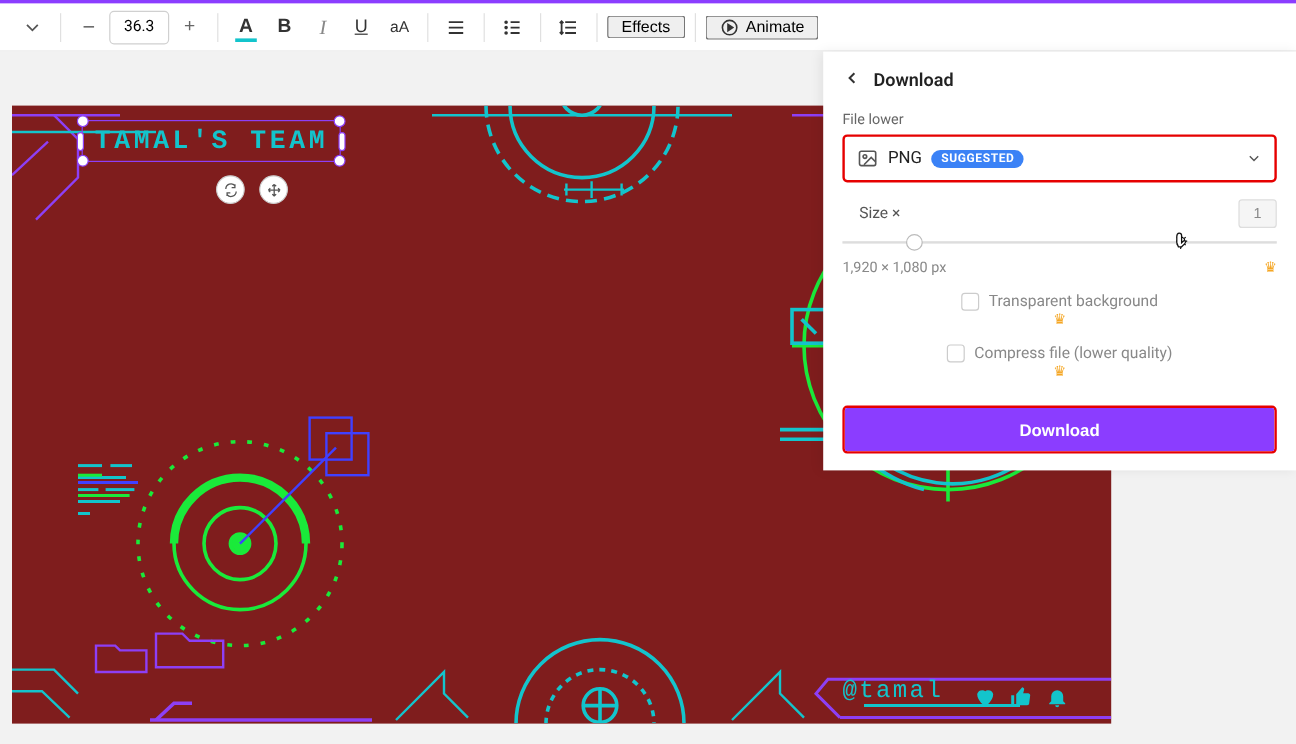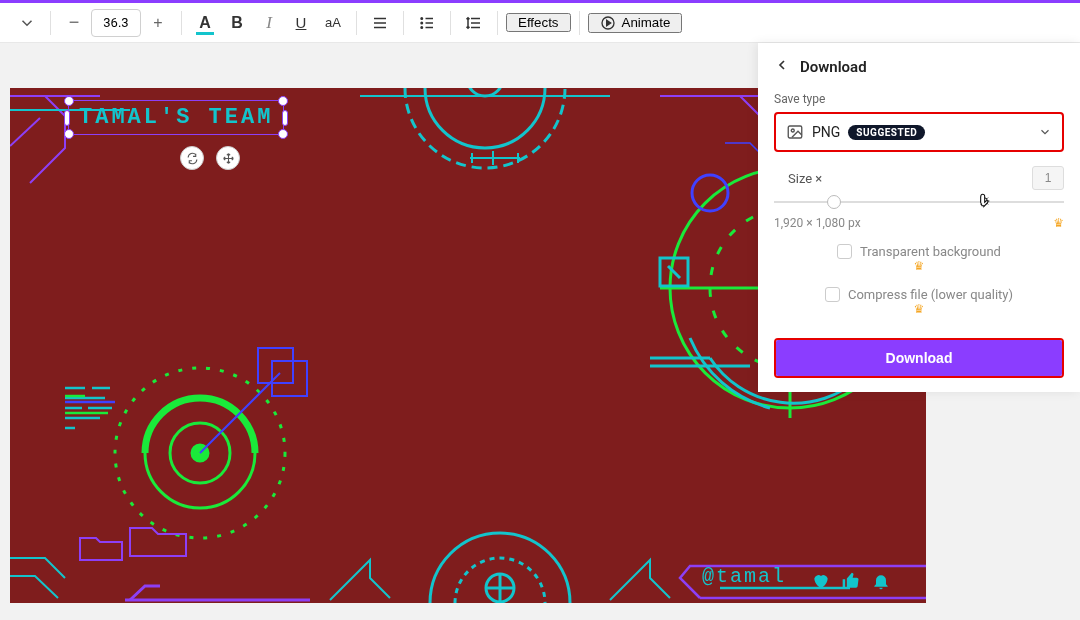--- a/index.html
+++ b/index.html
@@ -97,39 +97,39 @@
     position:absolute; right:140px; bottom:15px;
     color:#13c4cc; font-family: Liberation Mono, monospace; letter-spacing:2px; font-size:20px;
   }
   .social-icons { position:absolute; right:35px; bottom:12px; display:flex; gap:10px; color:#13c4cc; }
 
   
   .panel {
     position: absolute;
     top: 0;
     right: 0;
-    width: 322px;
+    width: 394px;
     background: #fff;
     box-shadow: -2px 0 10px rgba(0,0,0,0.08);
     padding: 14px 16px;
   }
   .panel-header { display:flex; align-items:center; gap:10px; margin-bottom: 16px; }
   .panel-header .back svg { width:16px; height:16px; }
   .panel-header .title { font-weight:600; font-size:15px; color:#222; }
   .label { font-size:12px; color:#666; margin-bottom:6px; }
   .filetype-sel {
     height: 40px;
     border: 2.5px solid #e60000;
     border-radius: 4px;
     display:flex; align-items:center; padding: 0 10px; gap:8px;
     cursor:pointer;
   }
   .filetype-sel .ftlabel { font-size:14px; color:#222; }
   .badge {
-    background:#0f172a; color:#fff; border-radius:10px; padding:2px 8px;
+    background:#3b82f6; color:#fff; border-radius:10px; padding:2px 8px;
     font-size:10px; font-weight:700; letter-spacing:0.5px;
   }
   .chev { margin-left:auto; }
   .size-row { display:flex; align-items:center; justify-content:space-between; margin-top:14px; font-size:13px; color:#555;margin-left:14px; }
   .size-input { width:32px; height:24px; border:1px solid #ddd; background:#f5f5f5; border-radius:3px; text-align:center; font-size:12px; color:#888; }
   .slider-wrap { position:relative; height:24px; }
   .slider-track { position:absolute; top:11px; left:0; right:0; height:2px; background:#ddd; }
   .slider-thumb { position:absolute; top:5px; left:53px; width:14px; height:14px; background:#fff; border:1.5px solid #bbb; border-radius:50%; }
   .dim-row { display:flex; align-items:center; justify-content:space-between; font-size:12px; color:#888; margin-top:2px;gap:12px; }
   .crown { color:#f5a623; font-size:12px; }
@@ -372,21 +372,21 @@
   </div>
 
   <div class="panel">
     <div class="panel-header">
       <button class="back" style="border:none;background:none;cursor:pointer;"><svg viewBox="0 0 24 24" fill="none" stroke="#333" stroke-width="2.5">
             <path d="M15 18l-6-6 6-6"></path>
           </svg></button>
       <span class="title">Download</span>
     </div>
 
-    <div class="label">Save type</div>
+    <div class="label">File lower</div>
     <div class="filetype-sel">
       <svg width="18" height="18" viewBox="0 0 24 24" fill="none" stroke="#555" stroke-width="1.8">
           <rect x="3" y="4" width="18" height="16" rx="2"></rect>
           <circle cx="9" cy="10" r="2"></circle>
           <path d="M21 16l-5-5-8 8"></path>
         </svg>
       <span class="ftlabel">PNG</span>
       <span class="badge">SUGGESTED</span>
       <svg class="chev" width="14" height="14" viewBox="0 0 24 24" fill="none" stroke="#555" stroke-width="2">
           <path d="M6 9l6 6 6-6"></path>

